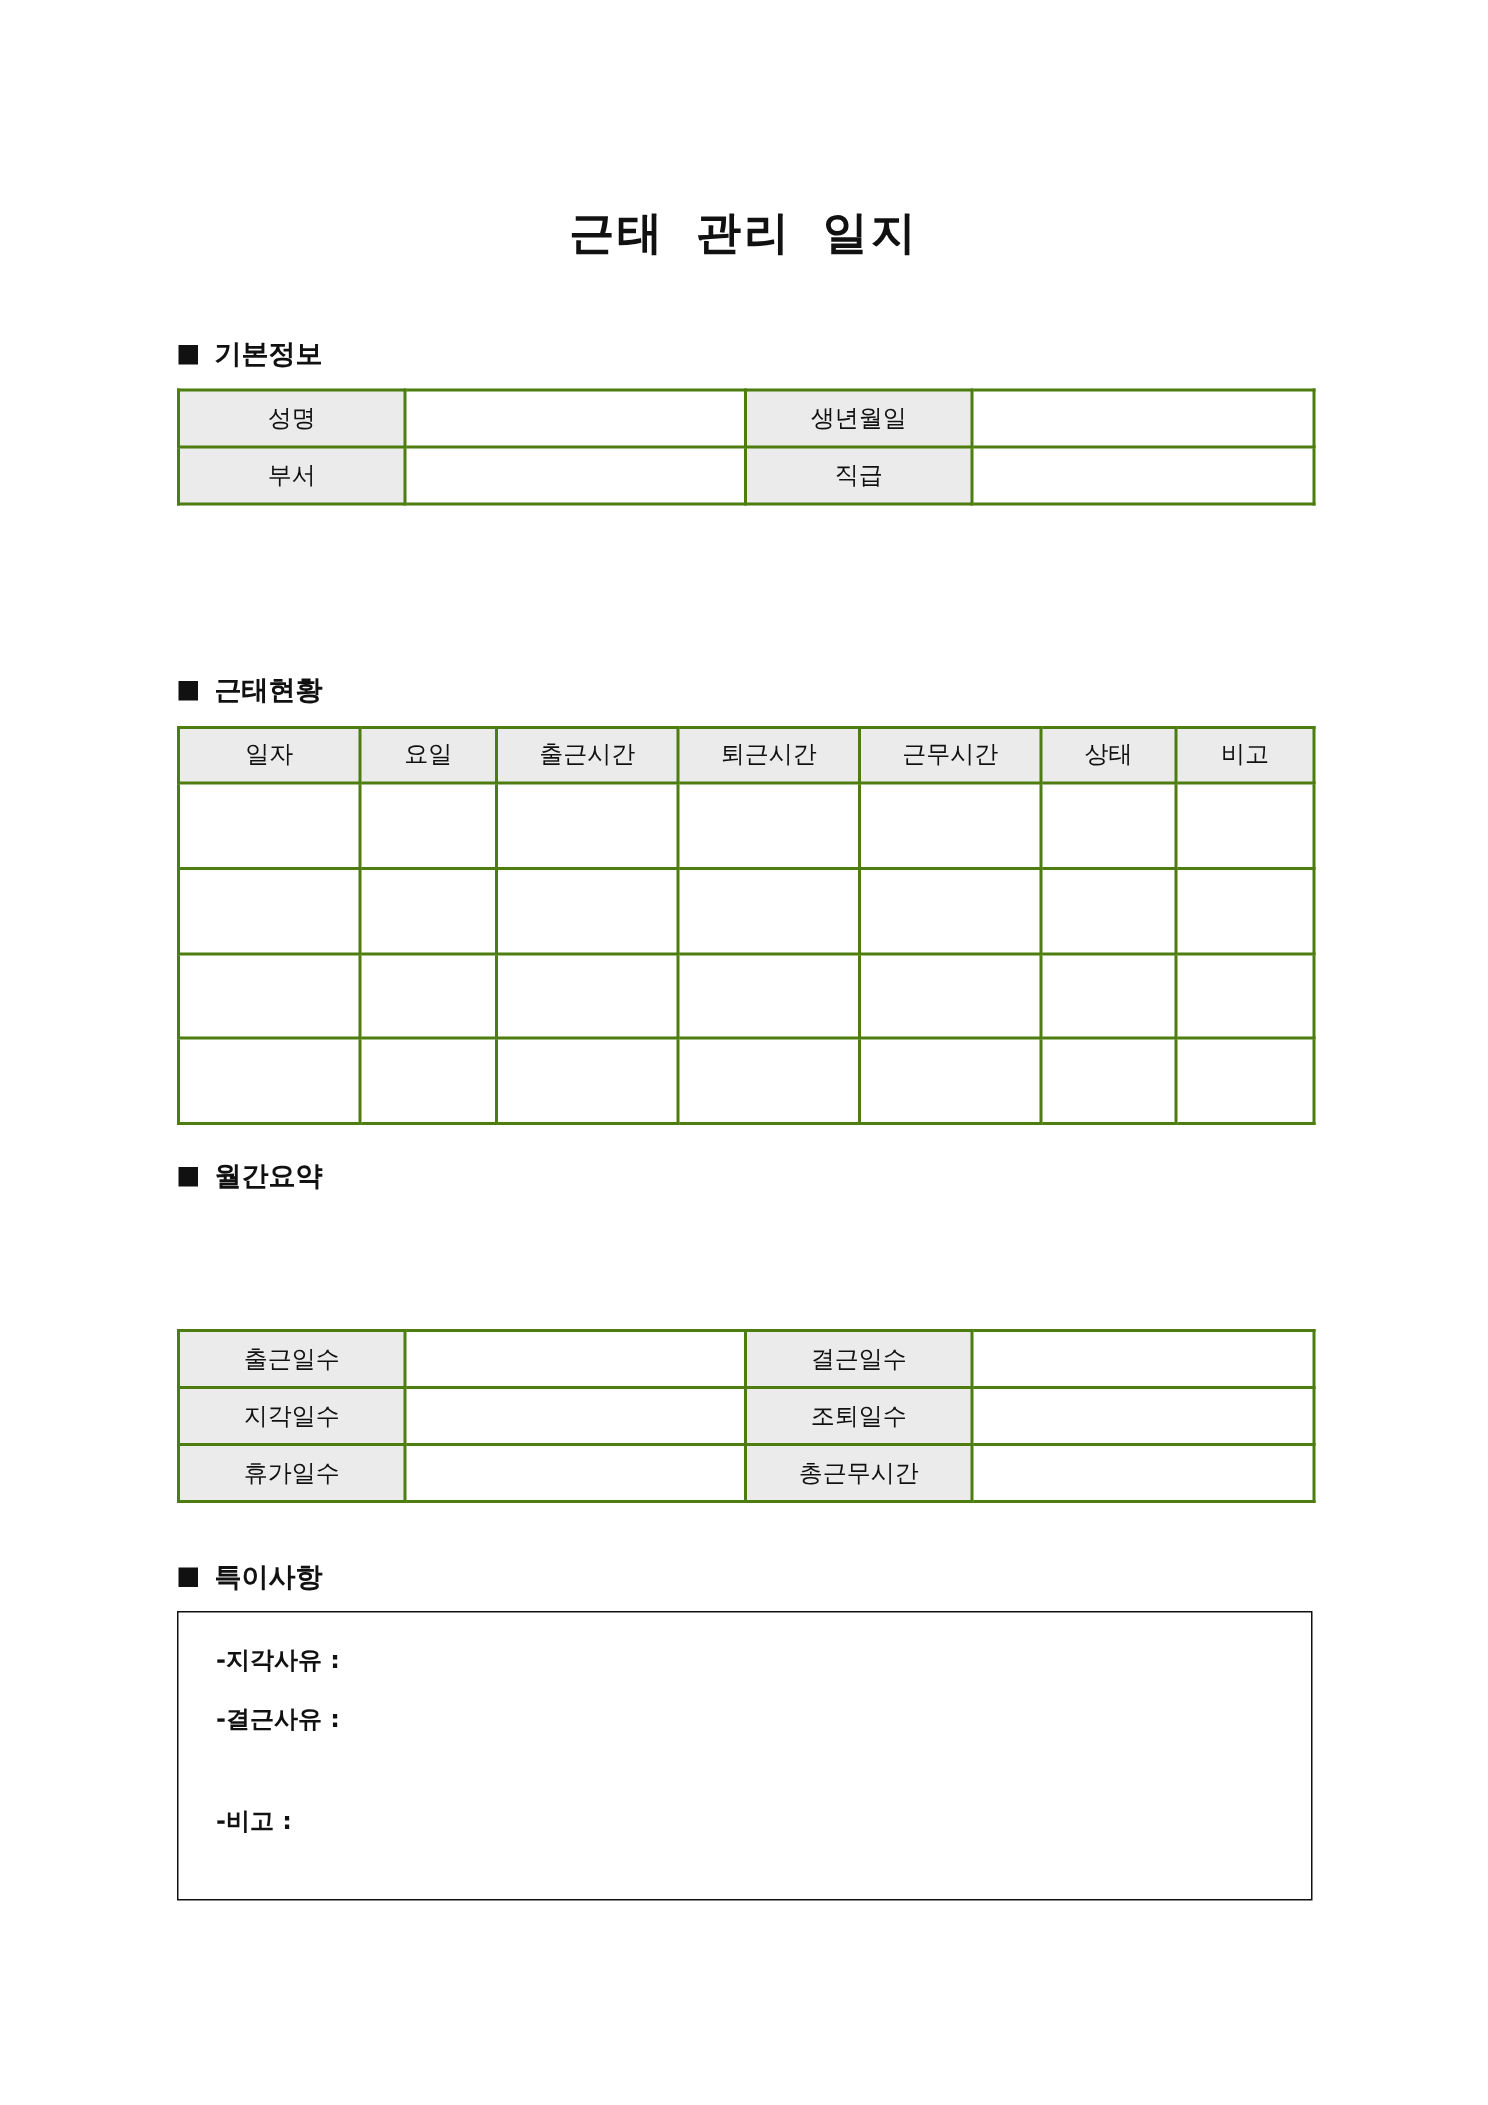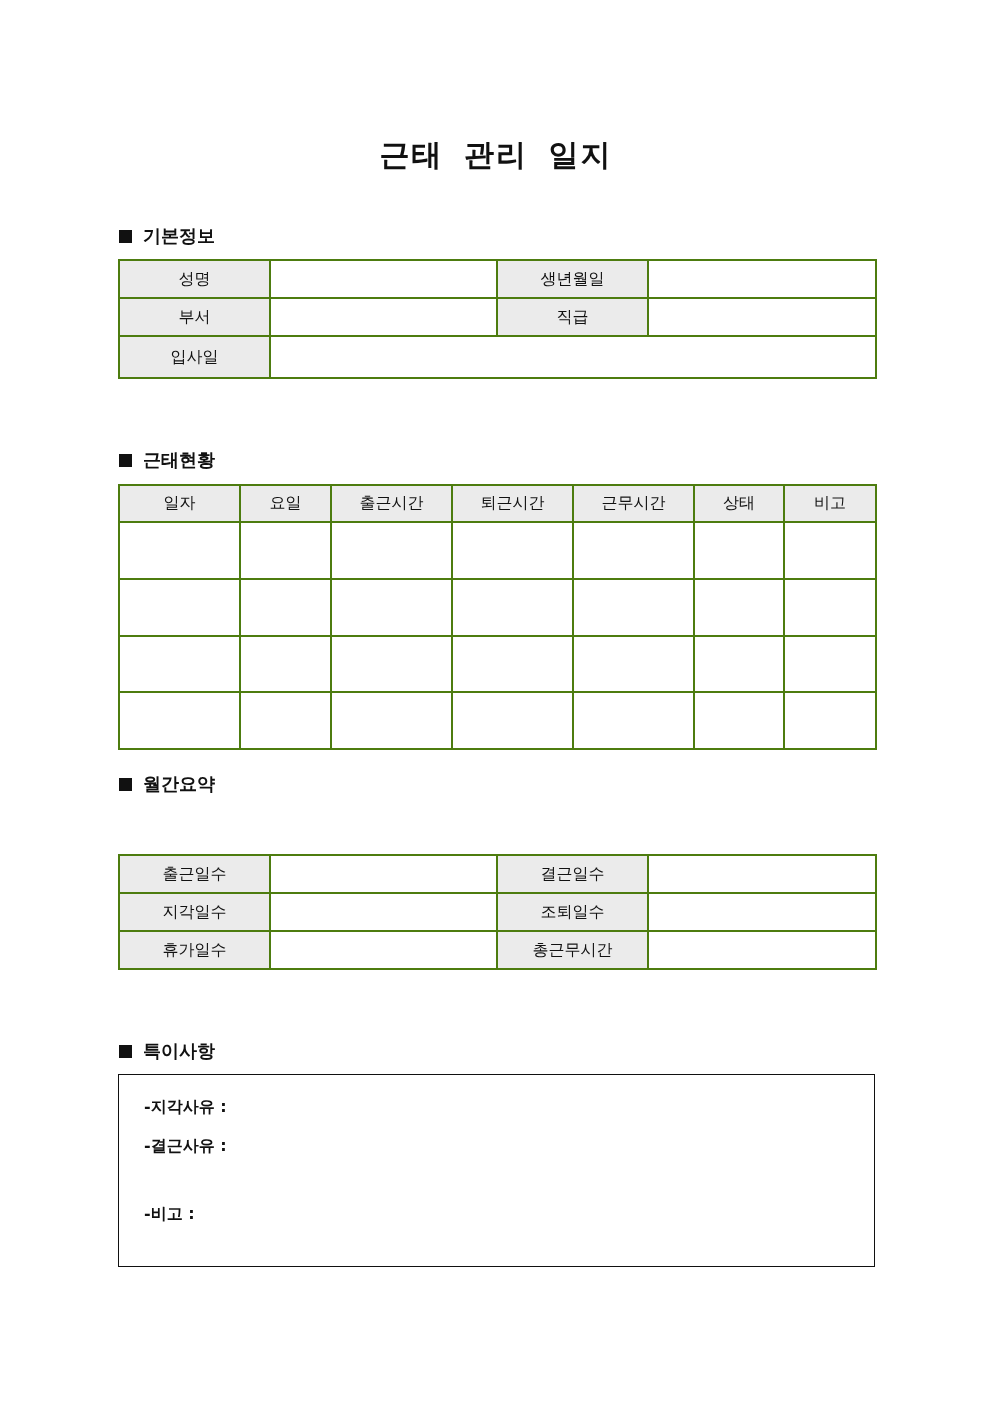--- a/index.html
+++ b/index.html
@@ -35,24 +35,20 @@
     <td class="label">성명</td>
     <td class="val"></td>
     <td class="label">생년월일</td>
     <td class="val"></td>
   </tr>
   <tr style="height:38px">
     <td class="label">부서</td>
     <td class="val"></td>
     <td class="label">직급</td>
     <td class="val"></td>
-  </tr>
-  <tr style="height:42px">
-    <td class="label">입사일</td>
-    <td class="val" colspan="3"></td>
   </tr>
 </tbody>
   </table>
 
 <div class="section-title" style="top:448px;">
   <span class="sq"></span>
   <span>근태현황</span>
 </div>
 <table style="top:484px;">
   <colgroup>
@@ -110,21 +106,21 @@
     <td></td>
     <td></td>
   </tr>
 </tbody>
   </table>
 
 <div class="section-title" style="top:772px;">
   <span class="sq"></span>
   <span>월간요약</span>
 </div>
-<table style="top:854px;">
+<table style="top:886px;">
   <colgroup>
       <col style="width:151px">
       <col style="width:227px">
       <col style="width:151px">
       <col style="width:228px">
     </colgroup>
   <tbody>
       <tr style="height:38px">
     <td class="label">출근일수</td>
     <td class="val"></td>

